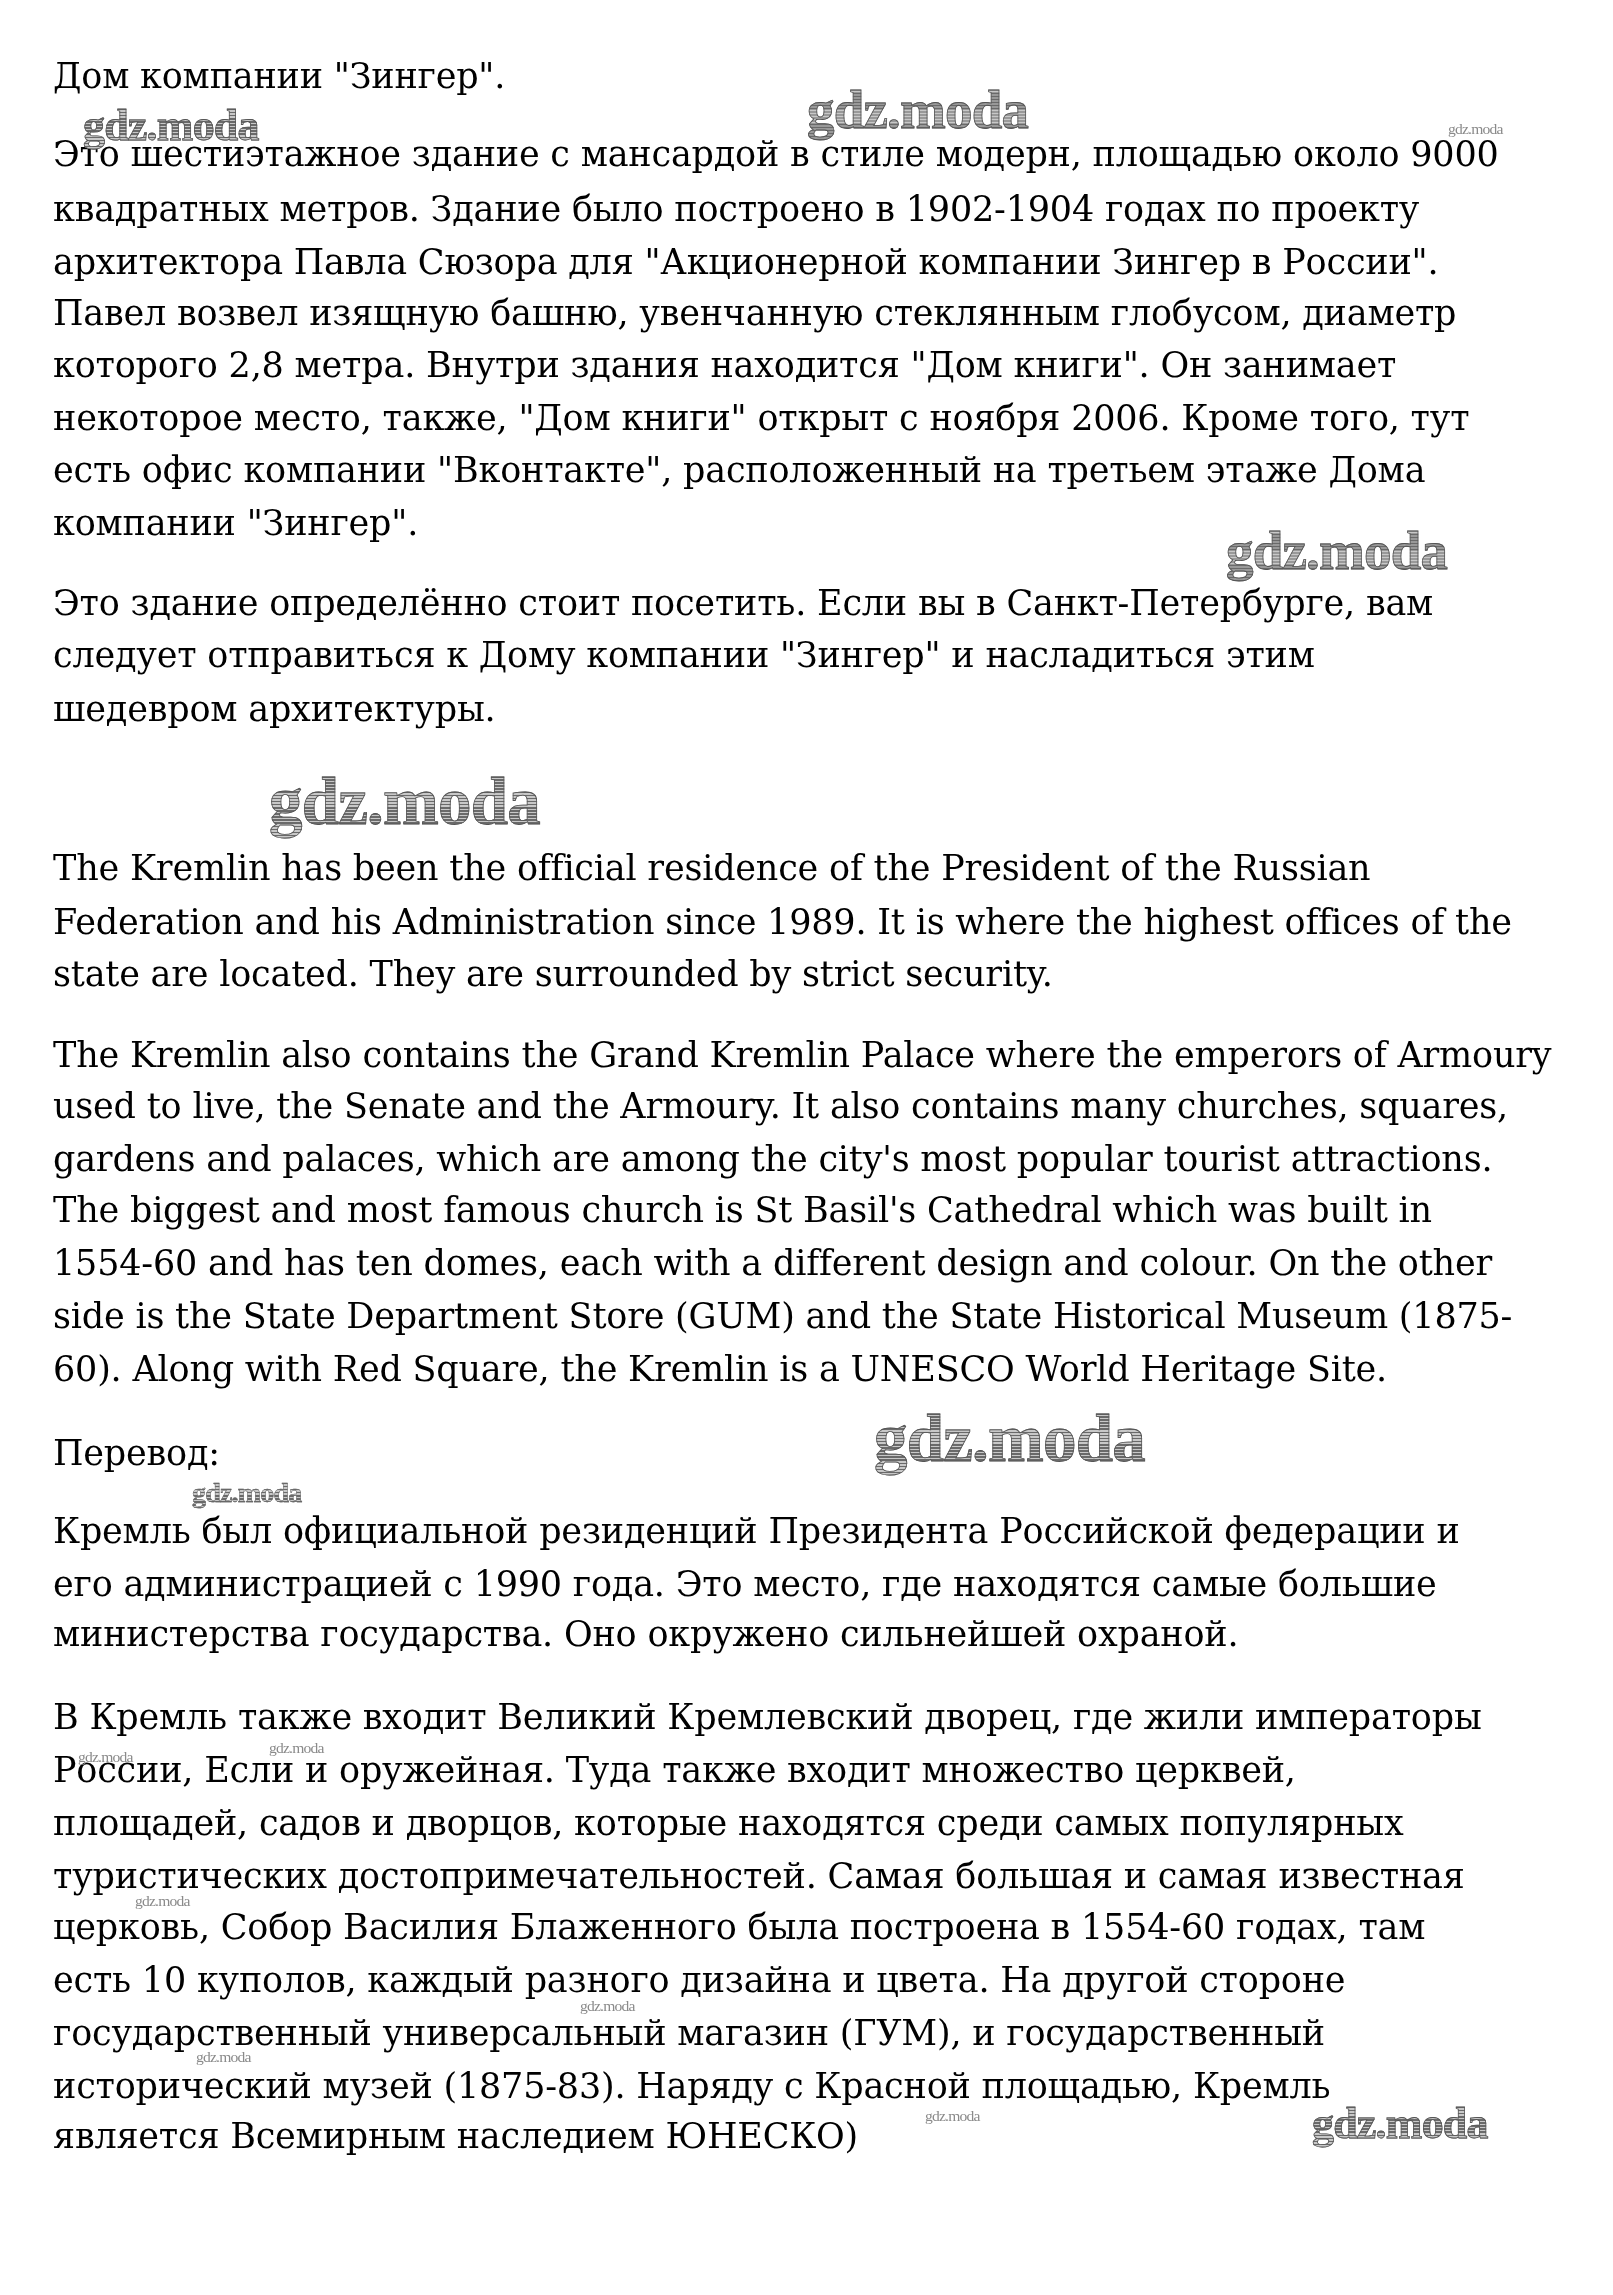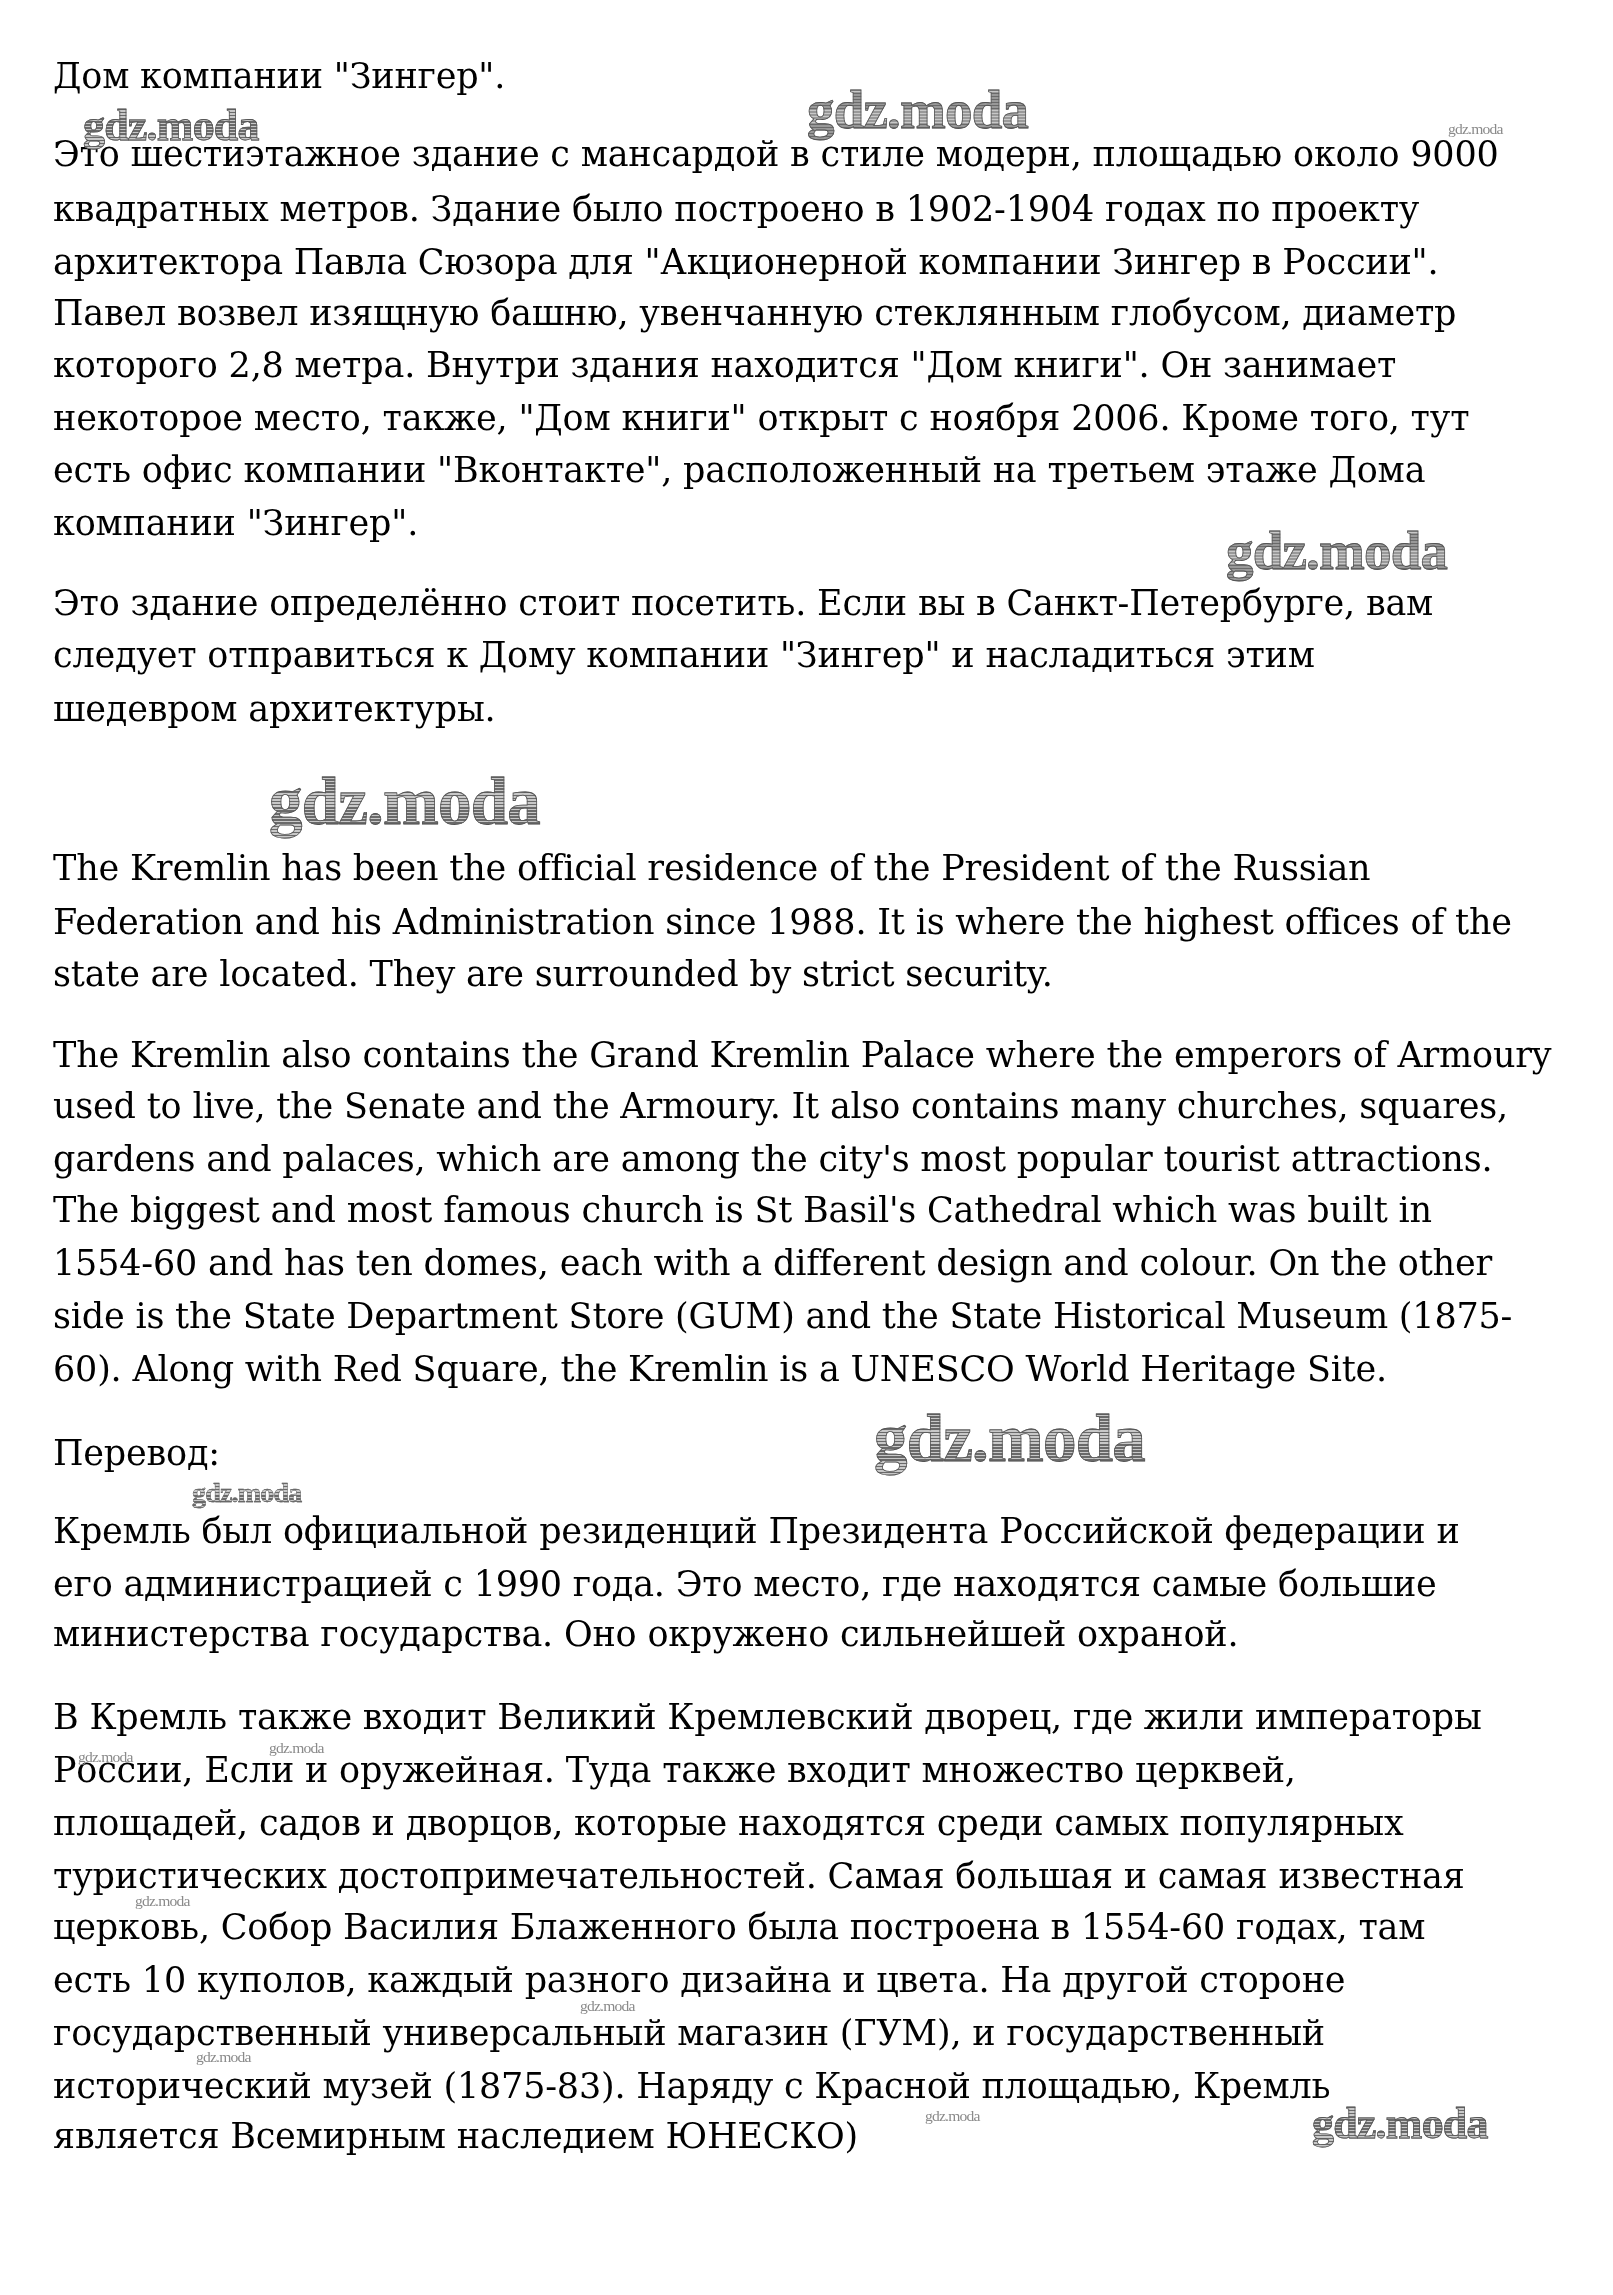--- a/index.html
+++ b/index.html
@@ -49,21 +49,21 @@
   </div>
 
   <div>
     <div class="line" style="top:603px">Это здание определённо стоит посетить. Если вы в Санкт-Петербурге, вам</div>
     <div class="line" style="top:655px">следует отправиться к Дому компании "Зингер" и насладиться этим</div>
     <div class="line" style="top:709px">шедевром архитектуры.</div>
   </div>
 
   <div>
     <div class="line" style="top:868px">The Kremlin has been the official residence of the President of the Russian</div>
-    <div class="line" style="top:922px">Federation and his Administration since 1988. It is where the highest offices of the</div>
+    <div class="line" style="top:922px">Federation and his Administration since 1989. It is where the highest offices of the</div>
     <div class="line" style="top:974px">state are located. They are surrounded by strict security.</div>
   </div>
 
   <div>
     <div class="line" style="top:1055px">The Kremlin also contains the Grand Kremlin Palace where the emperors of Armoury</div>
     <div class="line" style="top:1106px">used to live, the Senate and the Armoury. It also contains many churches, squares,</div>
     <div class="line" style="top:1159px">gardens and palaces, which are among the city's most popular tourist attractions.</div>
     <div class="line" style="top:1210px">The biggest and most famous church is St Basil's Cathedral which was built in</div>
     <div class="line" style="top:1263px">1554-60 and has ten domes, each with a different design and colour. On the other</div>
     <div class="line" style="top:1316px">side is the State Department Store (GUM) and the State Historical Museum (1875-</div>

